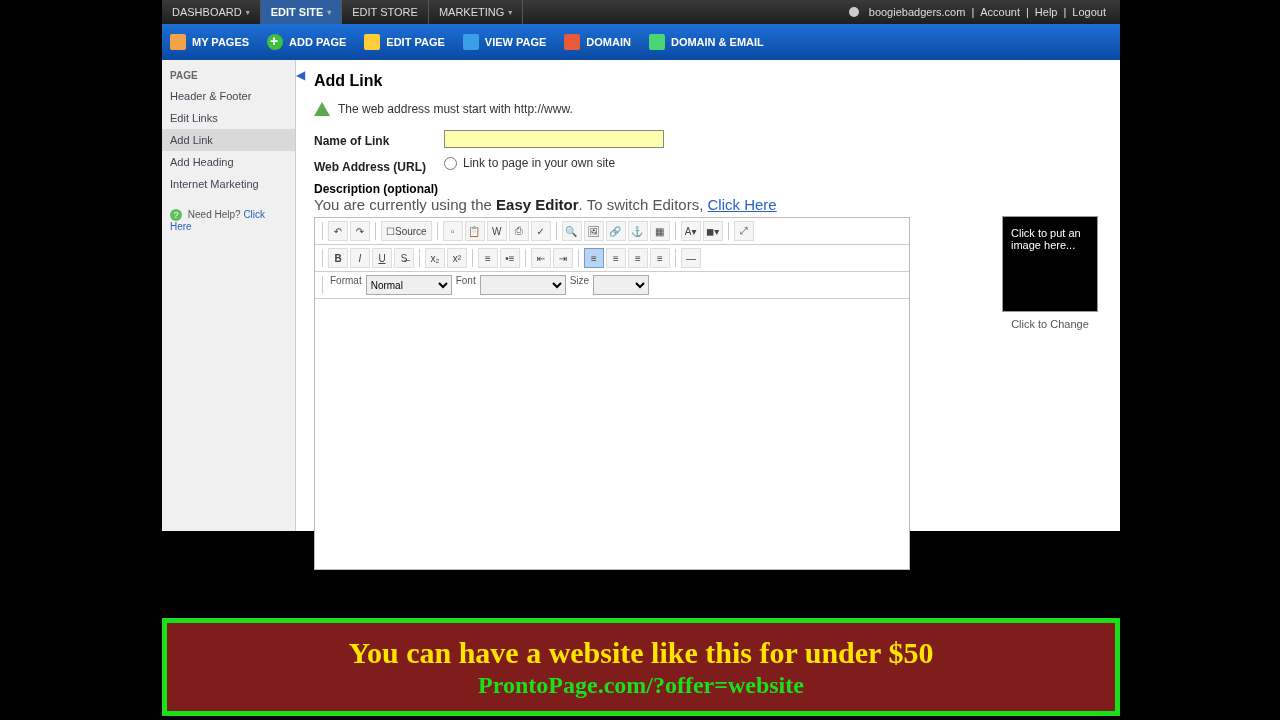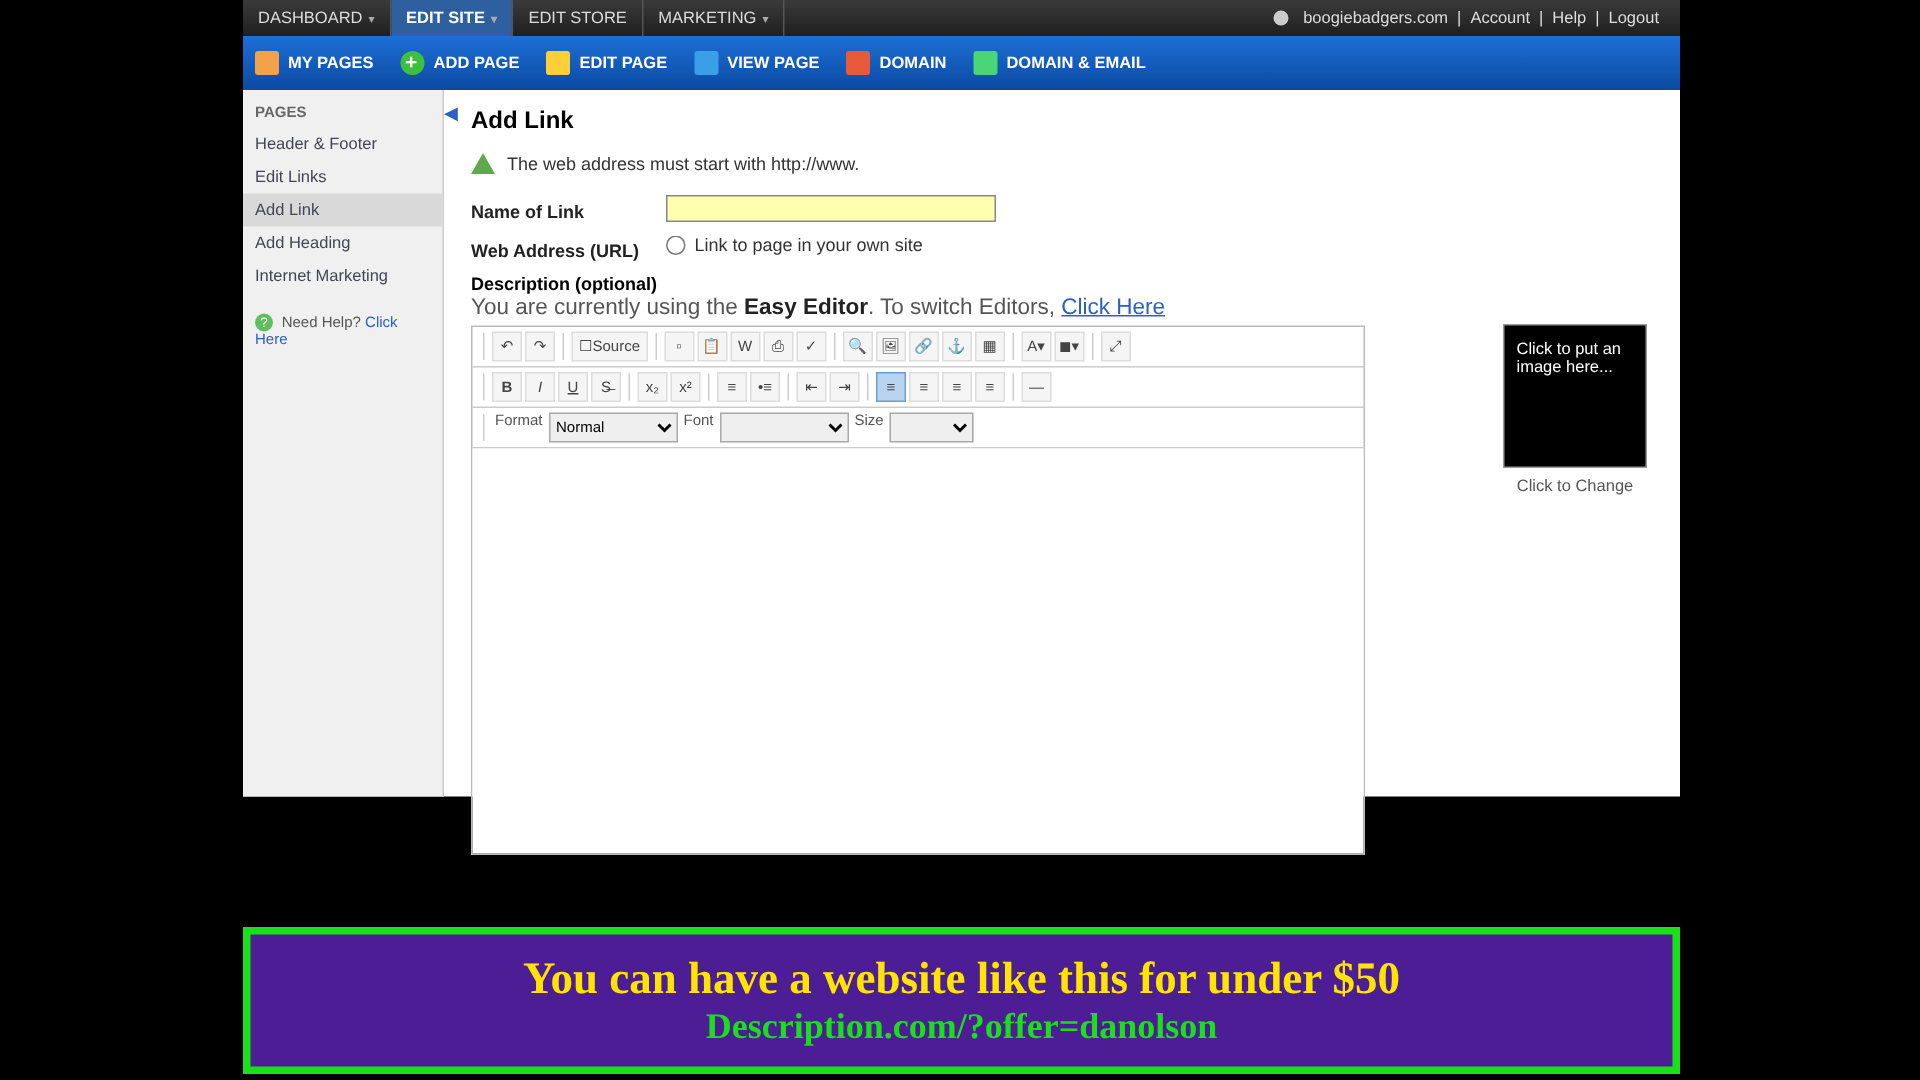--- a/index.html
+++ b/index.html
@@ -58,21 +58,21 @@
   .editor .tbtn.active { background:#b8d4f0; border-color:#6a9fd4; }
   .editor .tbtn.src { width:auto; padding:0 4px; font-size:10px; }
   .editor .tsel { height:20px; border:1px solid #aaa; font-size:10px; }
   .editor .tsel.lbl { border:none; background:transparent; color:#555; padding:0 2px; }
   .editor .canvas { height:270px; background:#fff; }
 
   .imgbox { position:absolute; right:18px; top:156px; width:104px; }
   .imgbox .ph { width:96px; height:96px; background:#000; color:#fff; font-size:11px; padding:10px 8px; border:1px solid #999; margin:0 auto; }
   .imgbox .cap { text-align:center; font-size:11px; color:#555; margin-top:6px; cursor:pointer; }
 
-  .promo { position:absolute; left:162px; top:618px; width:958px; height:98px; background:#4c1d95; border:5px solid #19e019; display:flex; flex-direction:column; align-items:center; justify-content:center; }
+  .promo { position:absolute; left:162px; top:618px; width:958px; height:98px; background:#7f1d1d; border:5px solid #19e019; display:flex; flex-direction:column; align-items:center; justify-content:center; }
   .promo .l1 { color:#ffe400; font-size:30px; font-weight:bold; font-family: Georgia, serif; }
   .promo .l2 { color:#19e019; font-size:24px; font-weight:bold; font-family: Georgia, serif; margin-top:2px; }
 </style>
 </head>
 <body>
 
 <div class="app">
   <div class="topbar">
     <div class="tab">
         <span>DASHBOARD</span>
@@ -121,21 +121,21 @@
         <span>DOMAIN</span>
       </div>
     <div class="btn">
         <span class="ico domain"></span>
         <span>DOMAIN &amp; EMAIL</span>
       </div>
   </div>
 
   <div class="body">
     <div class="sidebar">
-      <div class="menuhdr">PAGES</div>
+      <div class="menuhdr">PAGE</div>
       <div class="item">Header &amp; Footer</div>
       <div class="item">Edit Links</div>
       <div class="item active">Add Link</div>
       <div class="item">Add Heading</div>
       <div class="item">Internet Marketing</div>
       <div class="help">
         <span class="q">?</span>
         <span>Need Help?</span>
         <a>Click Here</a>
       </div>
@@ -239,14 +239,14 @@
       <div class="imgbox">
         <div class="ph">Click to put an image here...</div>
         <div class="cap">Click to Change</div>
       </div>
     </div>
   </div>
 </div>
 
 <div class="promo">
   <div class="l1">You can have a website like this for under $50</div>
-  <div class="l2">Description.com/?offer=danolson</div>
+  <div class="l2">ProntoPage.com/?offer=website</div>
 </div>
 
 </body></html>

